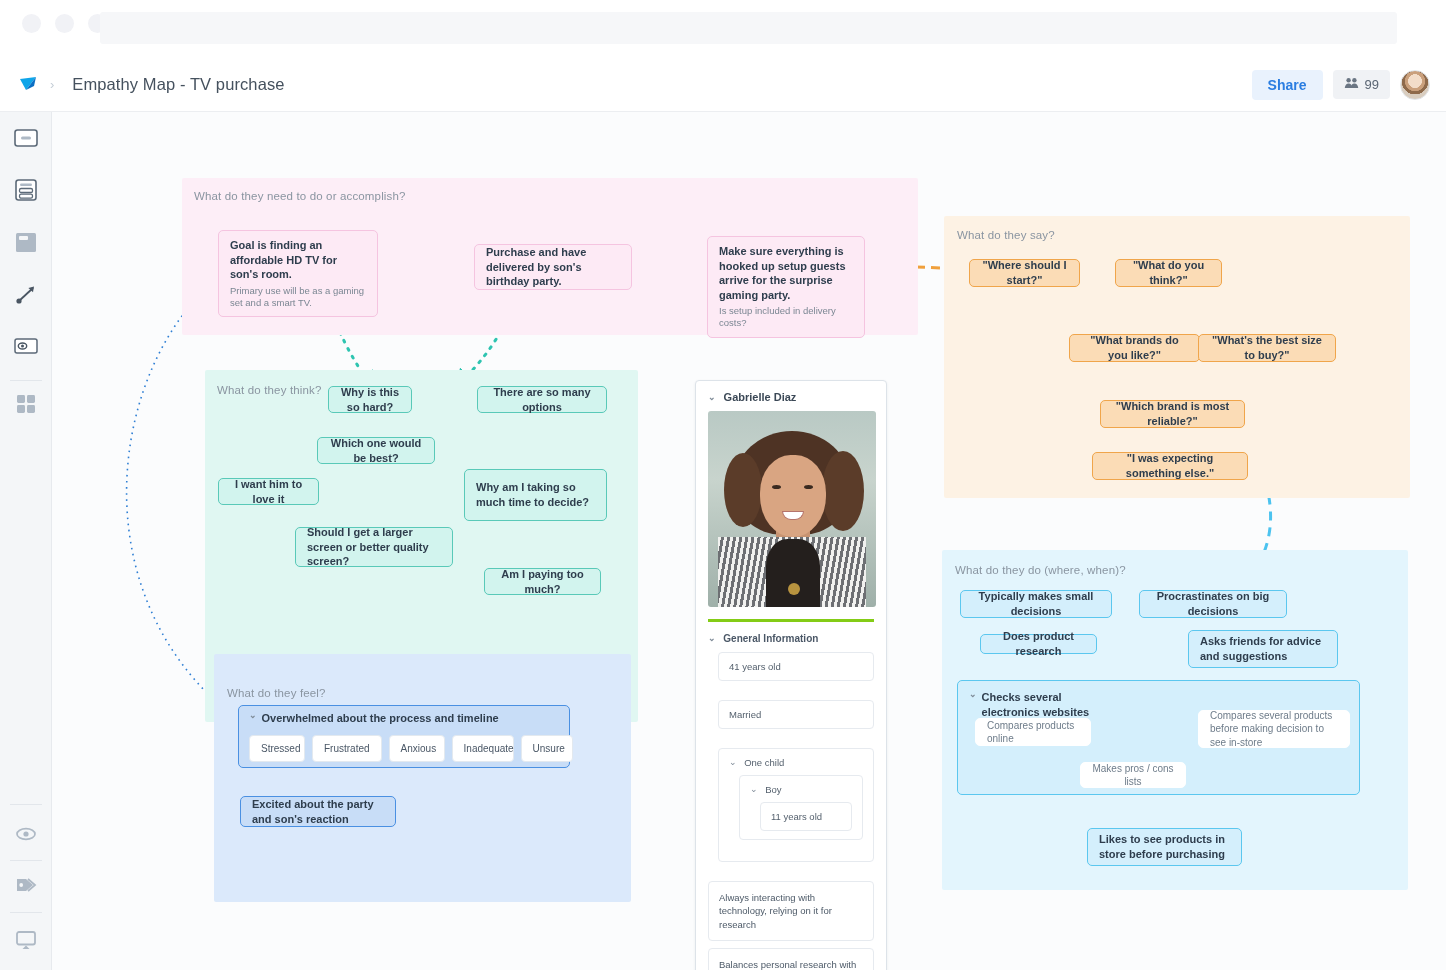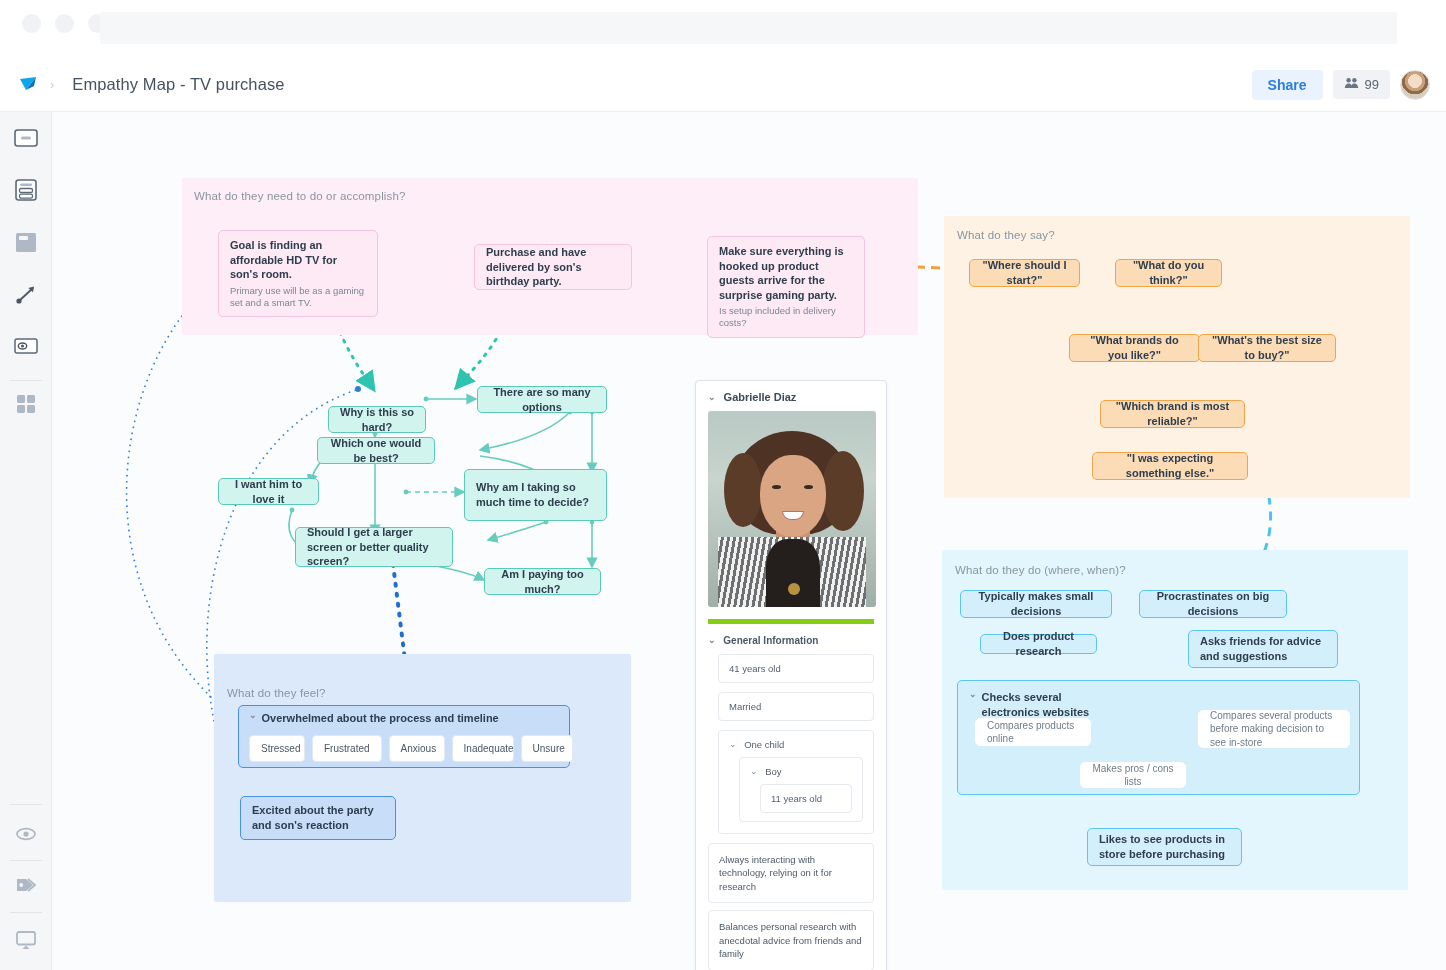--- a/index.html
+++ b/index.html
@@ -115,25 +115,25 @@
   .pp-hair3{ position:absolute; left:114px; top:40px; width:42px; height:80px; border-radius:50%; background:#5b3c29; }
   .pp-face { position:absolute; left:52px; top:44px; width:66px; height:82px; border-radius:48% 48% 52% 52%; background:#d9a582; }
   .pp-eye  { position:absolute; top:74px; width:9px; height:4px; border-radius:50%; background:#3a2a20; }
   .pp-mouth{ position:absolute; left:74px; top:100px; width:22px; height:9px; border-radius:0 0 12px 12px; background:#fff; border:1px solid #b5746c;}
   .pp-body { position:absolute; left:10px; top:126px; width:148px; height:70px;
              background: repeating-linear-gradient(100deg,#f1f1ef 0 3px,#6d6f73 3px 6px); }
   .pp-shirt{ position:absolute; left:58px; top:128px; width:54px; height:68px; background:#241f1d; border-radius: 40% 40% 0 0;}
   .pp-neck { position:absolute; left:68px; top:120px; width:34px; height:22px; background:#c89472; }
   .pp-pend { position:absolute; left:80px; top:172px; width:12px; height:12px; border-radius:50%; background:#b8933f; }
 
-  .info-section { margin: 12px 12px 0 12px; border-top:5px solid #84cc16; padding-top:11px; }
+  .info-section { margin: 12px 12px 0 12px; border-top:3px solid #84cc16; padding-top:11px; }
   .info-head { font-size:10px; font-weight:bold; color:#4a5766; margin-bottom:8px; }
   .info-box {
     border:1px solid #e6eaef; border-radius:4px; padding:8px 10px;
-    font-size:9.5px; color:#55616e; margin-bottom:9px; background:#fff;
+    font-size:9.5px; color:#55616e; margin-bottom:19px; background:#fff;
   }
   .info-nest-1 { margin-left:10px; margin-top:7px; }
   .info-nest-2 { margin-left:10px; margin-top:7px; }
   .trait-box {
     margin: 0 12px 7px 12px; border:1px solid #e6eaef; border-radius:4px;
     padding:9px 10px; font-size:9.5px; color:#4d5a68; line-height:1.42; background:#fff;
   }
   .trait-box.first { margin-top: 9px; }
 </style>
 </head>
@@ -359,26 +359,29 @@
   <div class="node n-pink" style="left:166px; top:118px; width:160px; min-height:60px;">
     <div>Goal is finding an affordable HD TV for son's room.</div>
     <div class="sub">Primary use will be as a gaming set and a smart TV.</div>
   </div>
 
   <div class="node n-pink" style="left:422px; top:132px; width:158px; height:46px;">
     <div>Purchase and have delivered by son's birthday party.</div>
   </div>
 
   <div class="node n-pink" style="left:655px; top:124px; width:158px; min-height:62px;">
-    <div>Make sure everything is hooked up product guests arrive for the surprise gaming party.</div>
+    <div>Make sure everything is hooked up setup guests arrive for the surprise gaming party.</div>
     <div class="sub">Is setup included in delivery costs?</div>
   </div>
 
-
-  <div class="node n-green" style="left:276px; top:274px; width:98px; height:27px; align-items:center;margin-top:20px;">
+  <div class="panel" style="left:153px; top:258px; width:433px; height:352px; background:#e0f7f2;">
+    <div class="panel-label" style="left:12px; top:14px;">What do they think?</div>
+  </div>
+
+  <div class="node n-green" style="left:276px; top:274px; width:84px; height:27px; align-items:center;">
     <div style="text-align:center;width:100%;">Why is this so hard?</div>
   </div>
   <div class="node n-green" style="left:425px; top:274px; width:130px; height:27px; align-items:center;">
     <div style="text-align:center;width:100%;">There are so many options</div>
   </div>
   <div class="node n-green" style="left:265px; top:325px; width:118px; height:27px; align-items:center;">
     <div style="text-align:center;width:100%;">Which one would be best?</div>
   </div>
   <div class="node n-green" style="left:166px; top:366px; width:101px; height:27px; align-items:center;">
     <div style="text-align:center;width:100%;">I want him to love it</div>
@@ -404,21 +407,21 @@
     </div>
     <div class="chip-row">
       <div class="chip" style="width:56px;">Stressed</div>
       <div class="chip" style="width:78px;">Frustrated</div>
       <div class="chip" style="width:56px;">Anxious</div>
       <div class="chip" style="width:62px;">Inadequate</div>
       <div class="chip" style="width:52px;">Unsure</div>
     </div>
   </div>
 
-  <div class="node n-blue" style="left:188px; top:684px; width:156px; height:44px;">
+  <div class="node n-blue" style="left:188px; top:684px; width:156px; height:31px;">
     <div>Excited about the party and son's reaction</div>
   </div>
 
   <div class="panel" style="left:892px; top:104px; width:466px; height:282px; background:#fdf2e4;">
     <div class="panel-label" style="left:13px; top:13px;">What do they say?</div>
   </div>
 
   <div class="node n-orange" style="left:917px; top:147px; width:111px; height:28px; align-items:center;">
     <div style="text-align:center;width:100%;">"Where should I start?"</div>
   </div>

